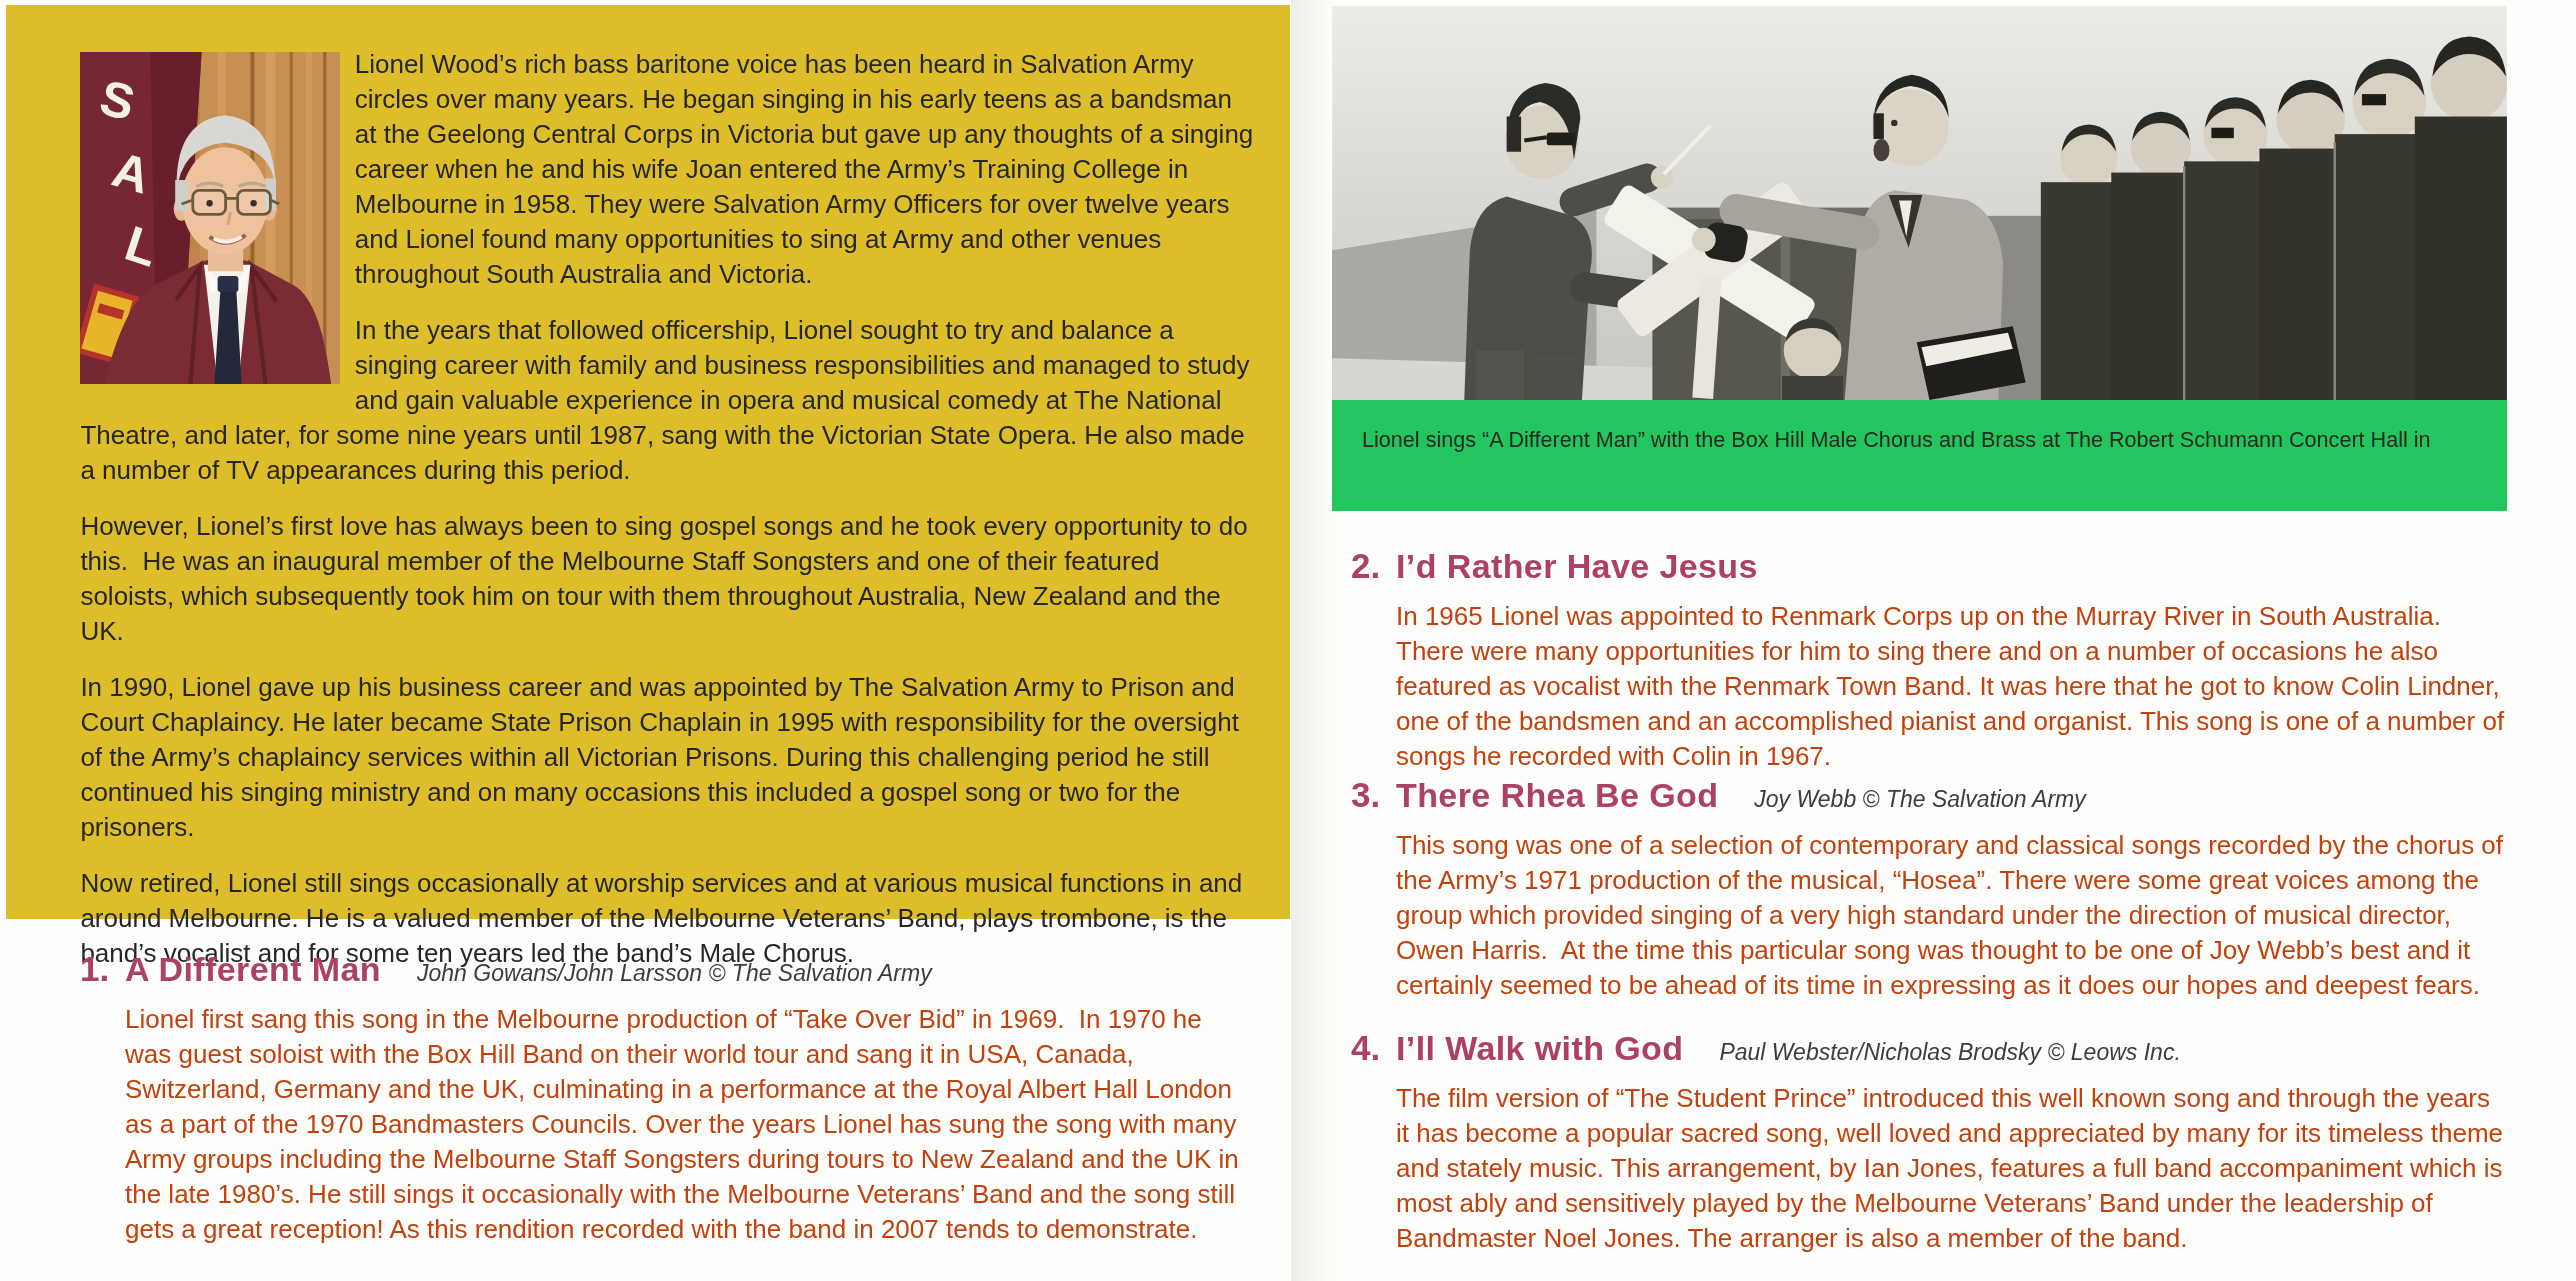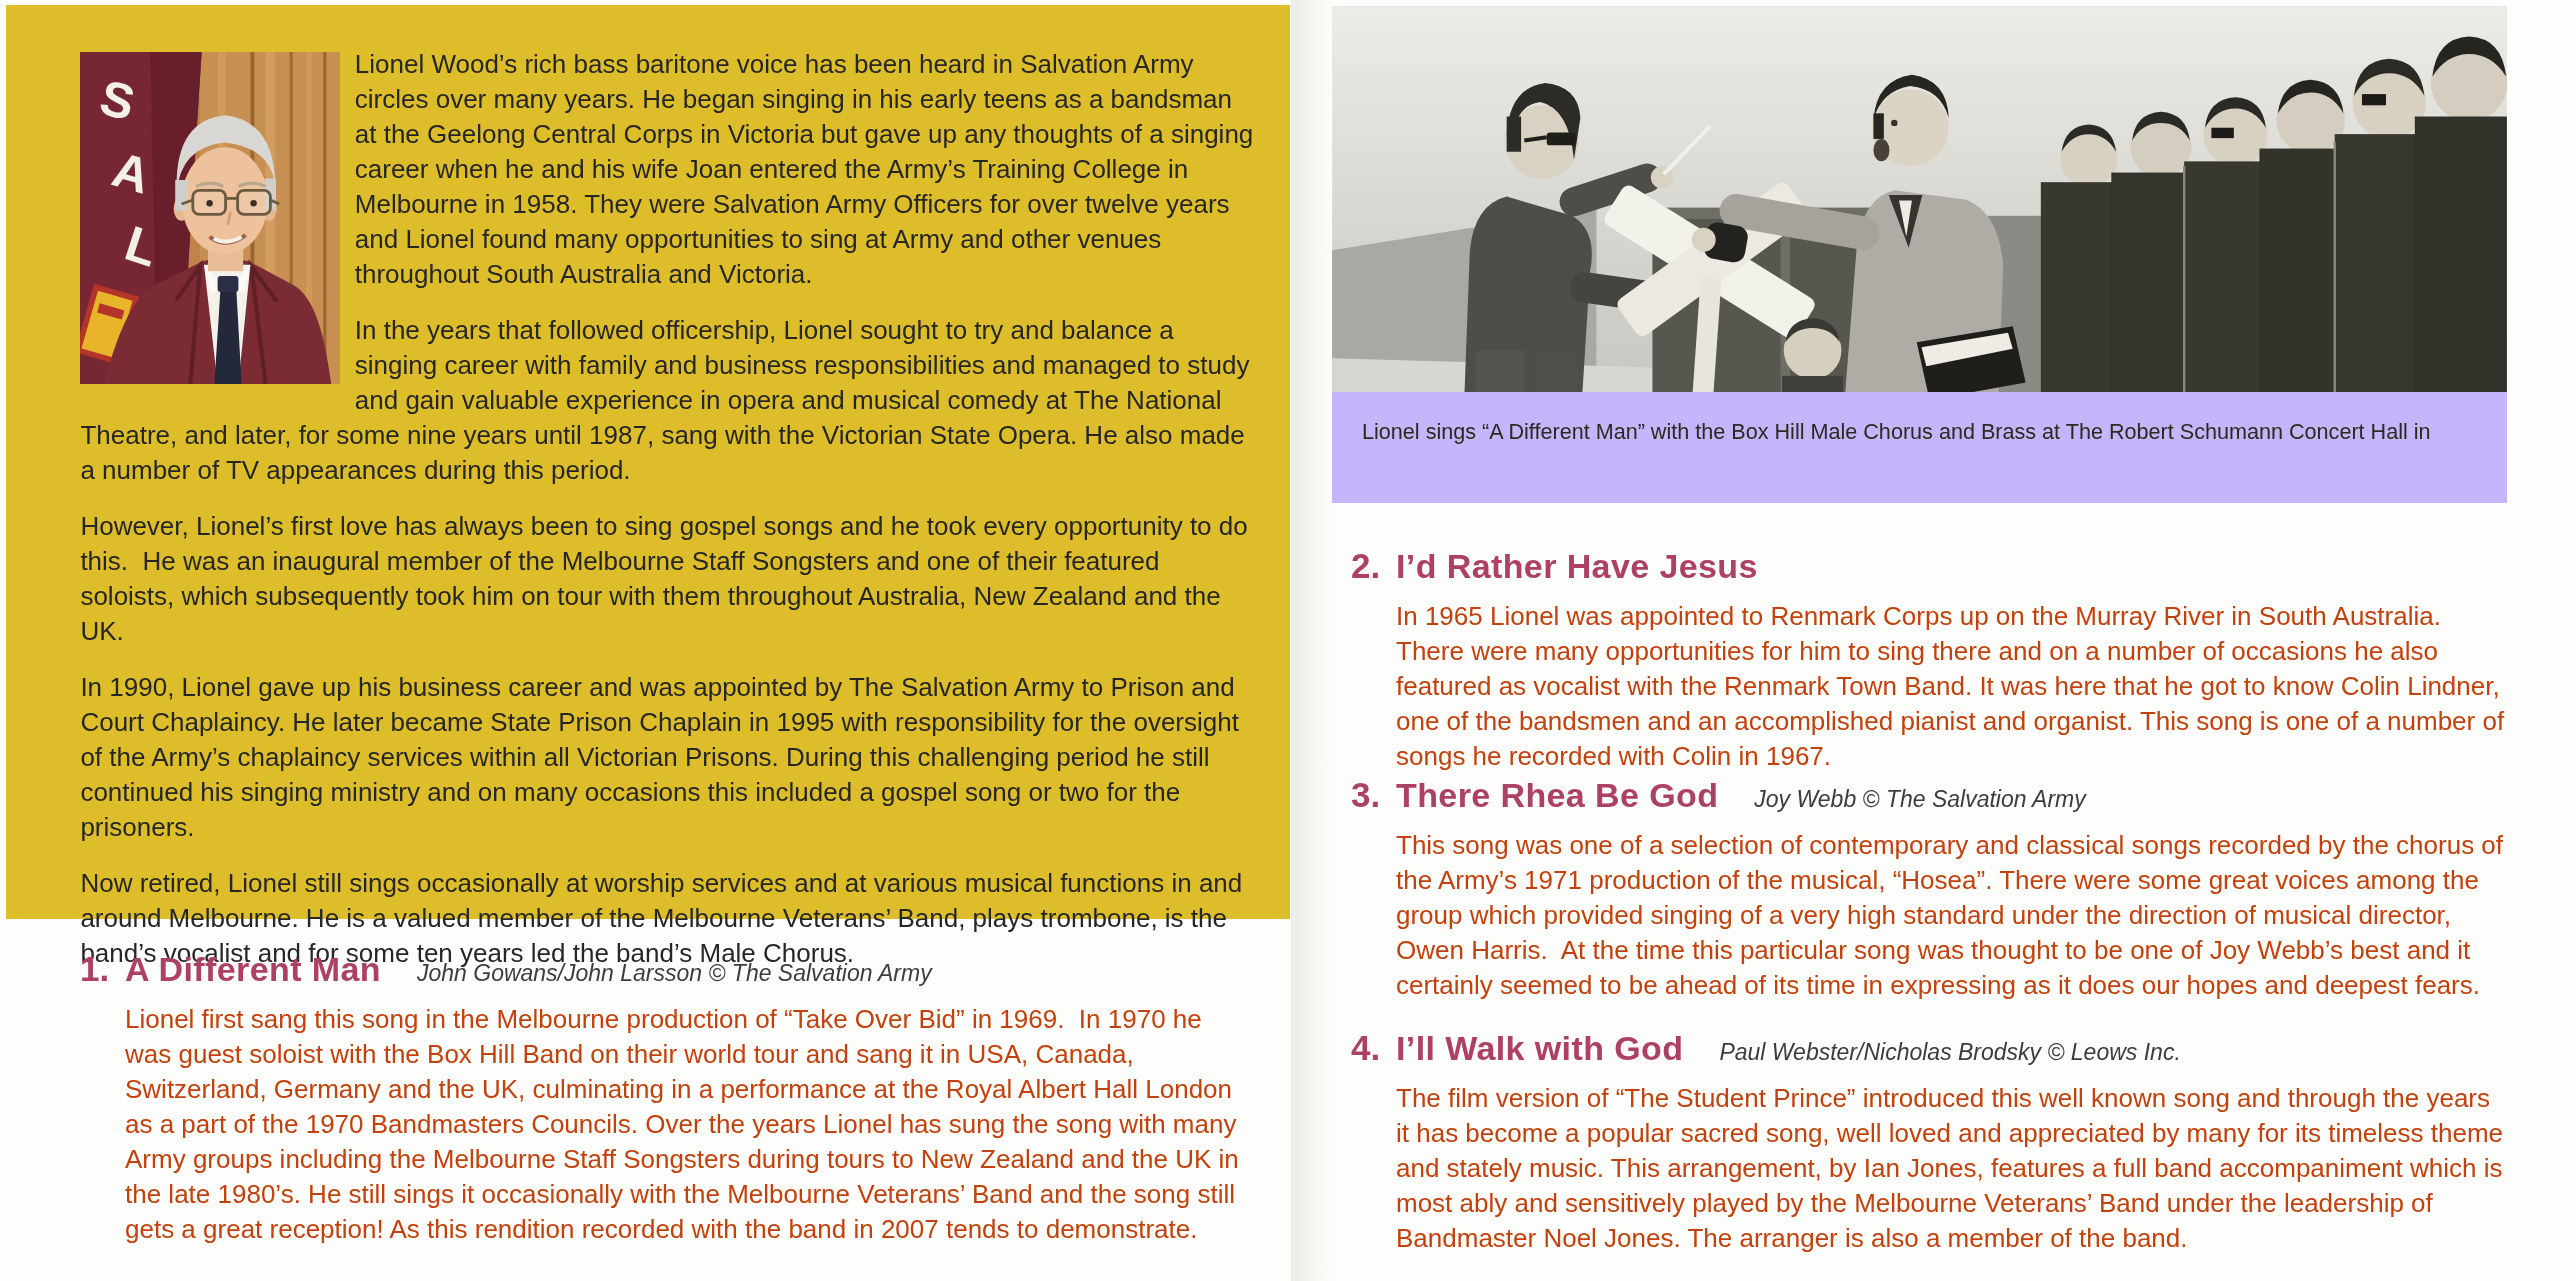--- a/index.html
+++ b/index.html
@@ -45,22 +45,22 @@
   #track1 .track-body{width:1127px;}
   #track2{left:1351px;top:546px;width:1169px;}
   #track3{left:1351px;top:775px;width:1169px;}
   #track4{left:1351px;top:1028px;width:1169px;}
   .right-body{width:1113px;}
   
   .band-photo{
     position:absolute;left:1332px;top:6.4px;width:1175px;height:394px;overflow:hidden;
   }
   .photo-caption{
-    position:absolute;left:1332px;top:392px;width:1175px;height:111px;
-    background:#c4b5fd;box-sizing:border-box;padding:19px 24px 0 30px;
+    position:absolute;left:1332px;top:400px;width:1175px;height:111px;
+    background:#22c55e;box-sizing:border-box;padding:19px 24px 0 30px;
   }
   .photo-caption div{
     font-size:21.6px;line-height:42px;color:#2a2a20;white-space:pre-wrap;
   }
 </style>
 </head>
 <body>
 
 <div id="canvas">
 

